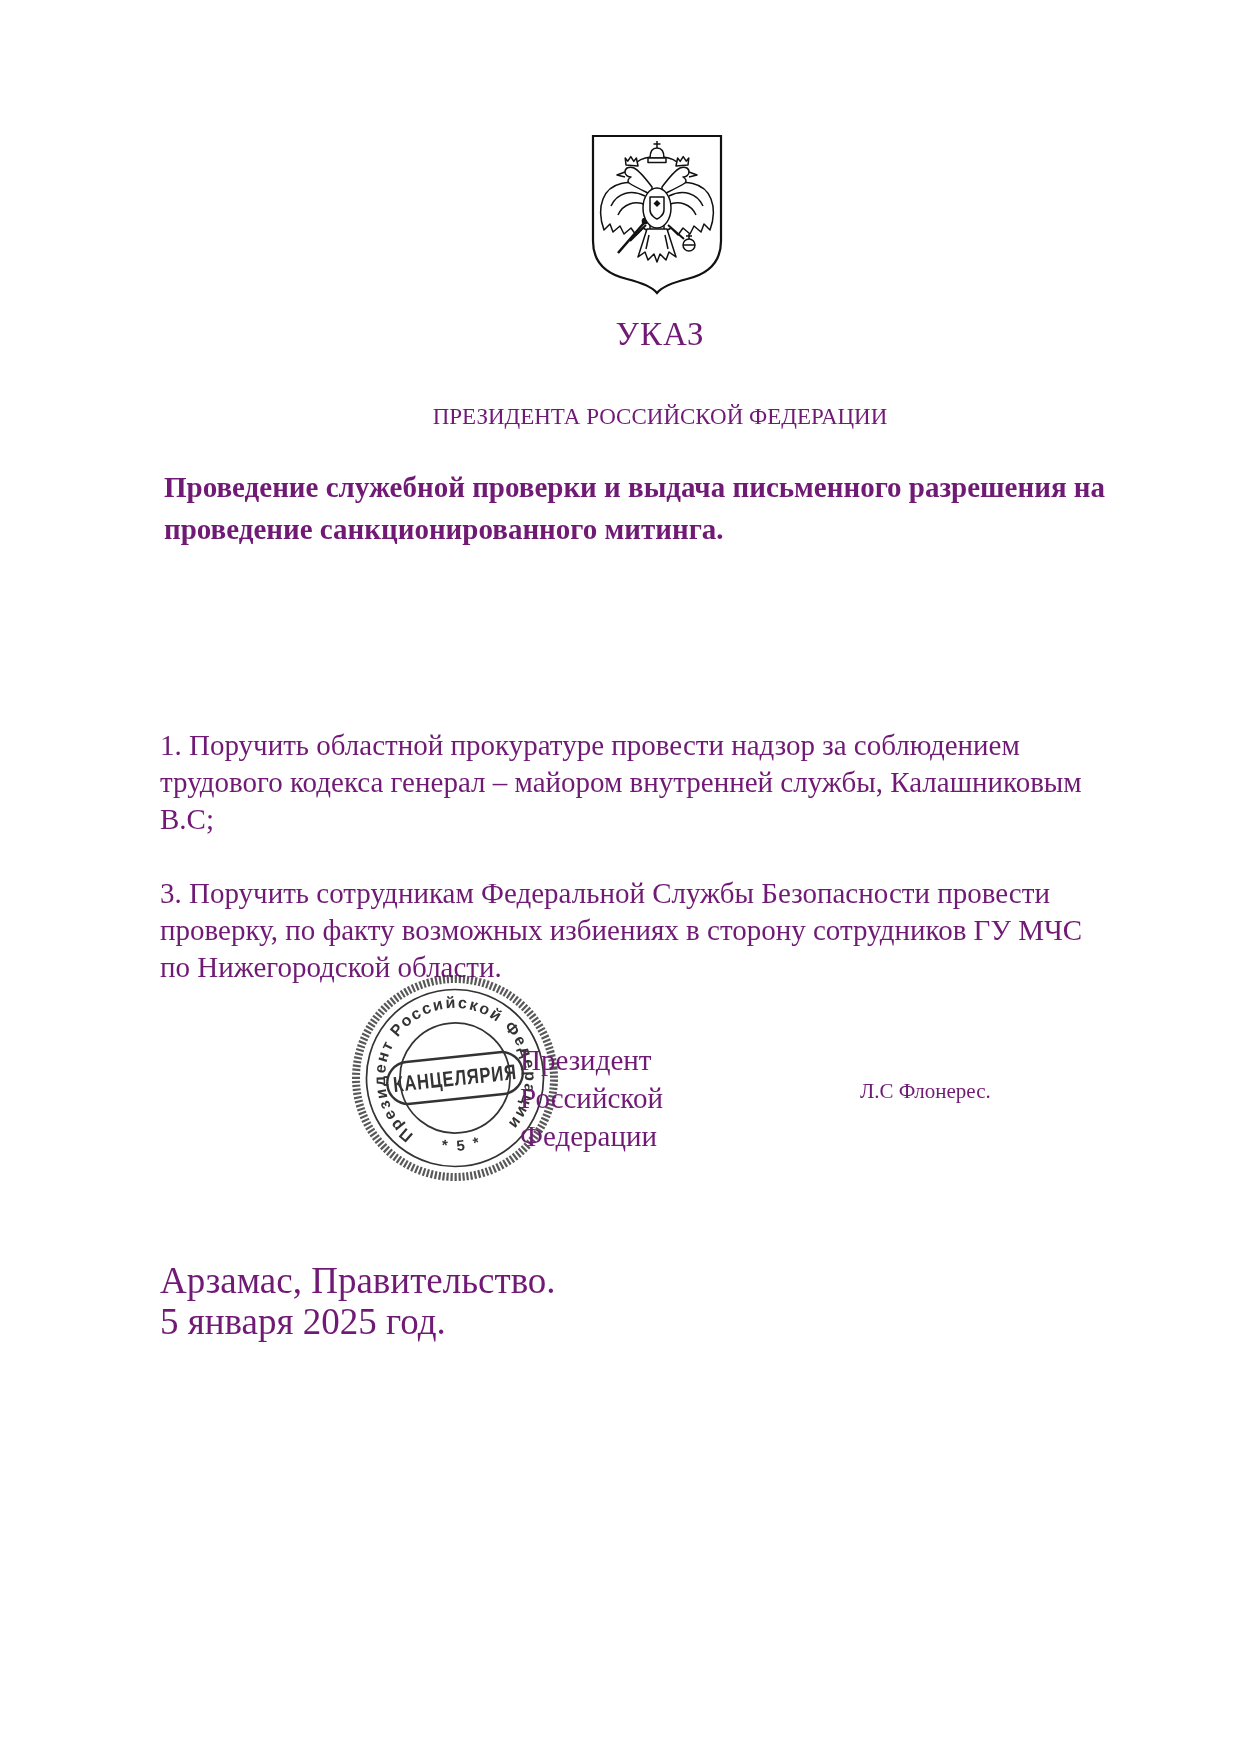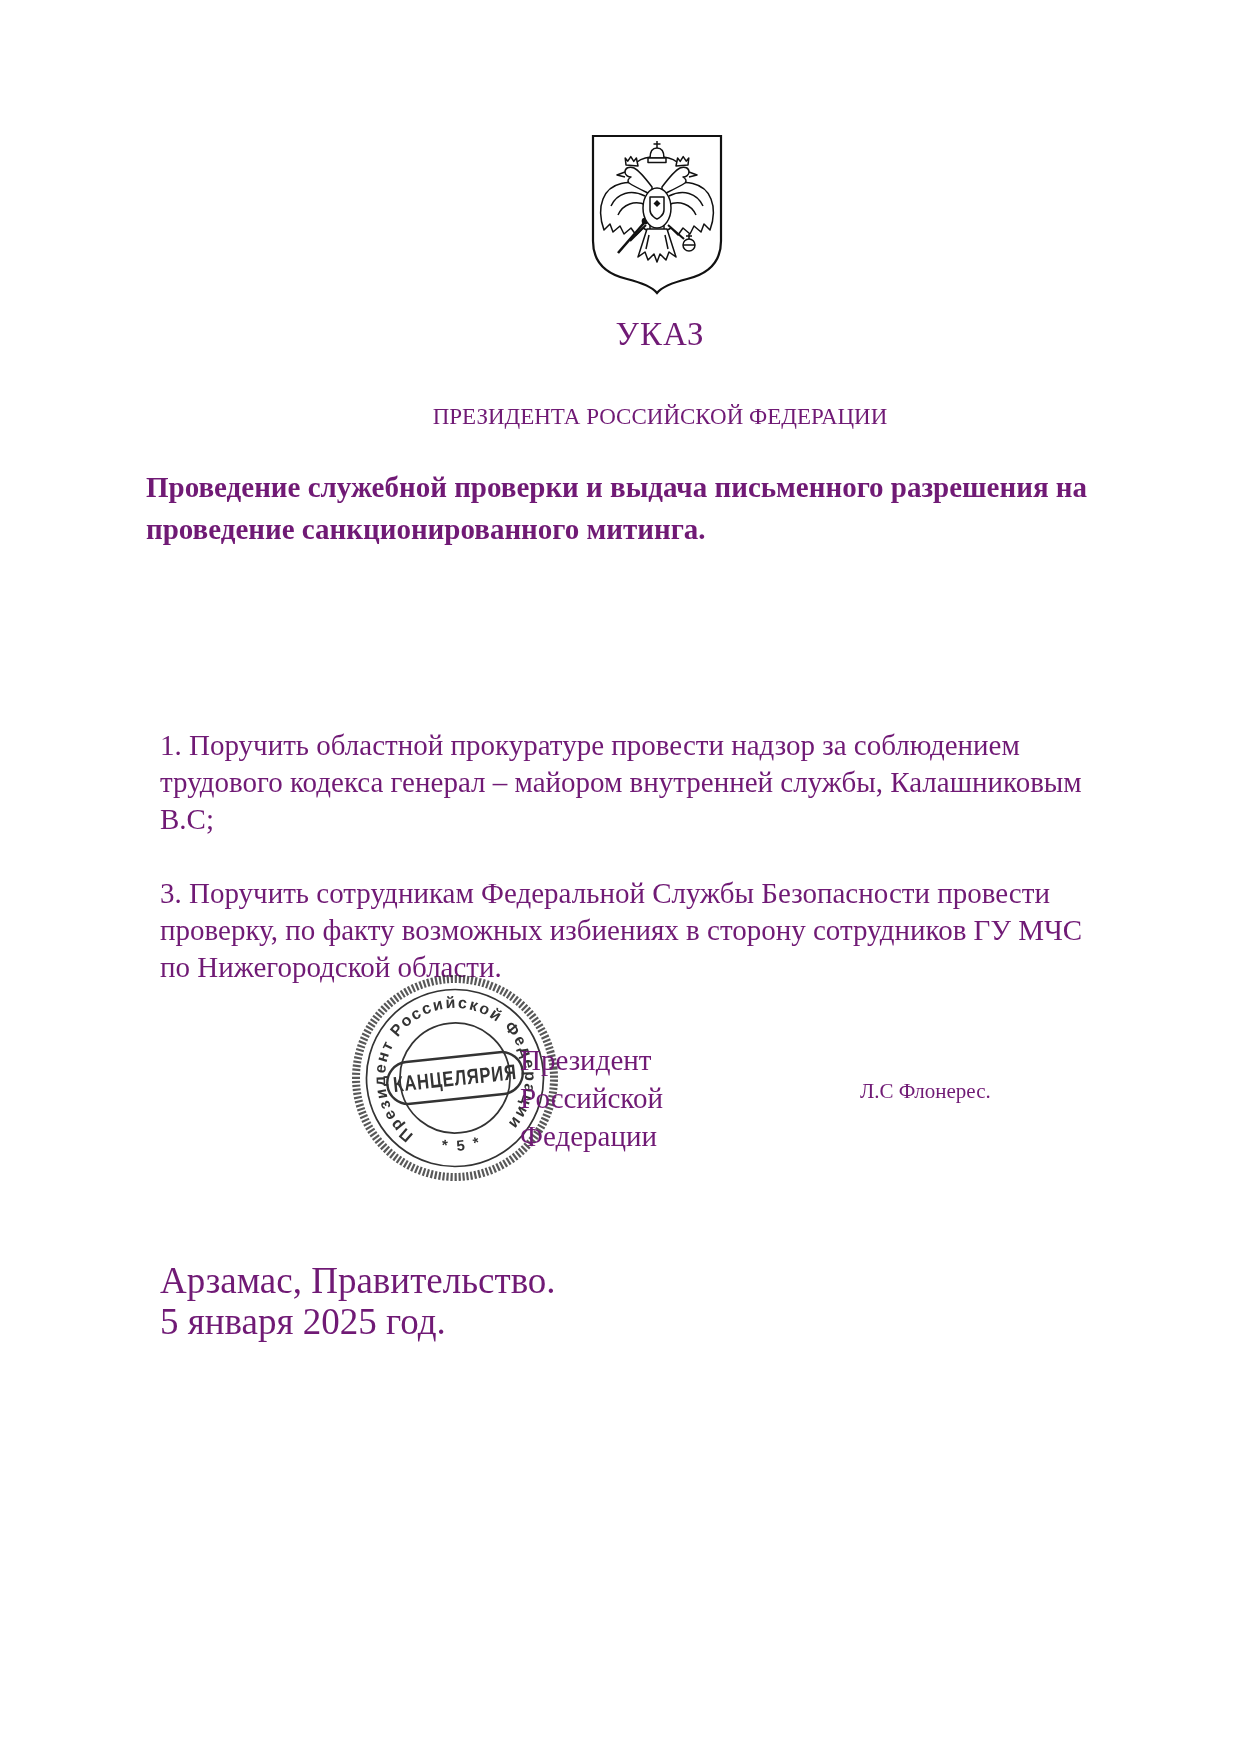--- a/index.html
+++ b/index.html
@@ -10,21 +10,21 @@
     font-family:"Liberation Serif","DejaVu Serif",serif;
     color:#701a75;
     overflow:hidden;
   }
   .abs{position:absolute;}
   .centered{left:160px;width:1000px;text-align:center;}
   #emblem{left:590px;top:133px;width:134px;height:164px;}
   #doc-type{top:316px;font-size:33px;letter-spacing:1px;}
   #issuer{top:396px;font-size:23px;margin-top:8px;}
   .body-text{font-size:29px;line-height:37px;white-space:pre-line;}
-  #subject{left:146px;top:466px;width:1010px;font-weight:700;line-height:42px;}
+  #subject{left:164px;top:466px;width:1010px;font-weight:700;line-height:42px;}
   #preamble{left:160px;top:579px;width:1010px;text-indent:12px;}
   #resolutions{left:160px;top:690px;width:1010px;}
   #stamp{left:345px;top:968px;width:220px;height:220px;opacity:.92;}
   #sig-title{left:520px;top:1041px;width:280px;text-align:left;line-height:38px;white-space:pre-line;font-size:29px;}
   #sig-name{left:860px;top:1079px;font-size:21px;}
   #place-date{left:160px;top:1260px;font-size:37px;line-height:41px;white-space:pre-line;}
   #disclaimer{left:160px;top:1403px;width:1010px;font-size:30px;line-height:39px;white-space:pre-line;}
   svg text{font-family:"Liberation Sans","DejaVu Sans",sans-serif;}
 </style>
 </head>

